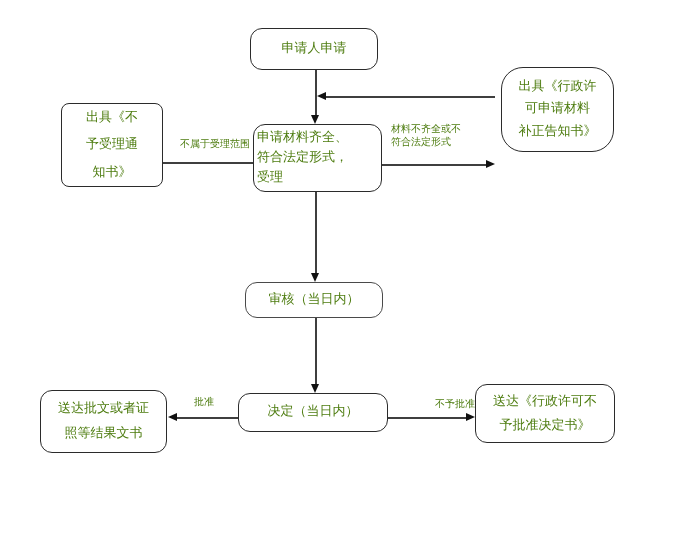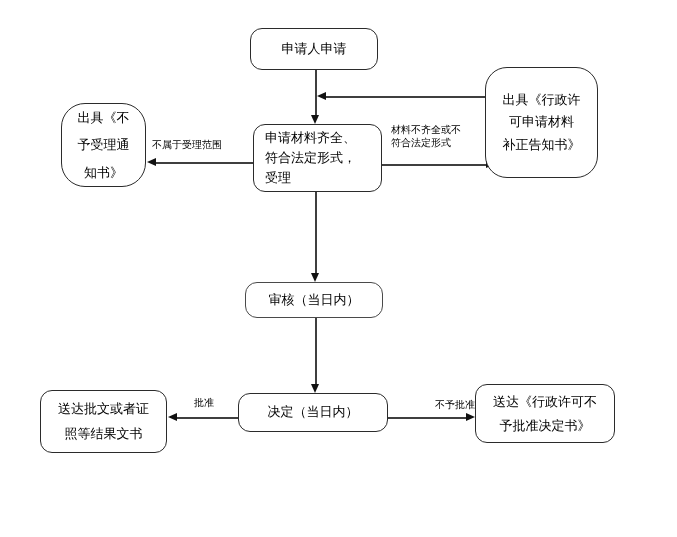--- a/index.html
+++ b/index.html
@@ -5,22 +5,22 @@
   html, body {
     margin: 0;
     padding: 0;
     background: #ffffff;
   }
   #canvas {
     position: relative;
     width: 677px;
     height: 537px;
     background: #ffffff;
-    font-family: Liberation Serif, serif;
-    color: #000000;
+    font-family: Liberation Mono, monospace;
+    color: #4d7c0f;
     overflow: hidden;
   }
   .node {
     position: absolute;
     box-sizing: border-box;
     background: #ffffff;
     border: 1.6px solid #2b2b2b;
     border-radius: 12px;
     display: flex;
     align-items: center;
@@ -64,24 +64,24 @@
     line-height: 1.25;
     white-space: pre-line;
     z-index: 3;
     background: transparent;
   }
 
   
   #node-apply             { left: 250px; top: 28px;  width: 128px; height: 42px; }
   #node-accept            { left: 253px; top: 124px; width: 129px; height: 68px;
                             justify-content: flex-start; text-align: left;
-                            padding-left: 11px; line-height: 1.55; }
-  #node-reject-notice     { left: 61px;  top: 103px; width: 85px;  height: 84px;
-                            border-radius: 24px; line-height: 2.1; }
-  #node-supplement-notice { left: 485px; top: 67px;  width: 113px; height: 111px;
+                            padding-left: 3px; line-height: 1.55; }
+  #node-reject-notice     { left: 61px;  top: 103px; width: 102px;  height: 84px;
+                            border-radius: 8px; line-height: 2.1; }
+  #node-supplement-notice { left: 501px; top: 67px;  width: 113px; height: 85px;
                             border-radius: 22px; line-height: 1.72; }
   #node-review            { left: 245px; top: 282px; width: 138px; height: 36px; border-color:#4a4a4a; }
   #node-decision          { left: 238px; top: 393px; width: 150px; height: 39px; }
   #node-deliver-approval  { left: 40px;  top: 382px; width: 127px; height: 63px; line-height: 1.9; margin-top: 8px; }
   #node-deliver-rejection { left: 475px; top: 384px; width: 140px; height: 59px; line-height: 1.8; }
 </style>
 </head>
 <body>
 
 <div id="canvas">
@@ -127,21 +127,21 @@
   </div>
 
   <div class="vline" style="left:315px; top:70px; height:48px;"></div>
   <div class="arrow-down" style="left:311px; top:115px;"></div>
 
   <div class="hline" style="left:324px; top:96px; width:171px;"></div>
   <div class="arrow-left" style="left:317px; top:92px;"></div>
 
   <div class="hline" style="left:155px; top:162px; width:98px;"></div>
   <div class="arrow-left" style="left:147px; top:158px;"></div>
-  <div class="edge-label" style="left:152px; top:139px; width:96px; ">不属于受理范围</div>
+  <div class="edge-label" style="left:167px; top:139px; width:96px; text-align:center;">不属于受理范围</div>
 
   <div class="hline" style="left:382px; top:164px; width:105px;"></div>
   <div class="arrow-right" style="left:486px; top:160px;"></div>
   <div class="edge-label" style="left:391px; top:124px; width:100px; text-align:left;">材料不齐全或不
 符合法定形式</div>
 
   <div class="vline" style="left:315px; top:192px; height:83px;"></div>
   <div class="arrow-down" style="left:311px; top:273px;"></div>
 
   <div class="vline" style="left:315px; top:318px; height:68px;"></div>

